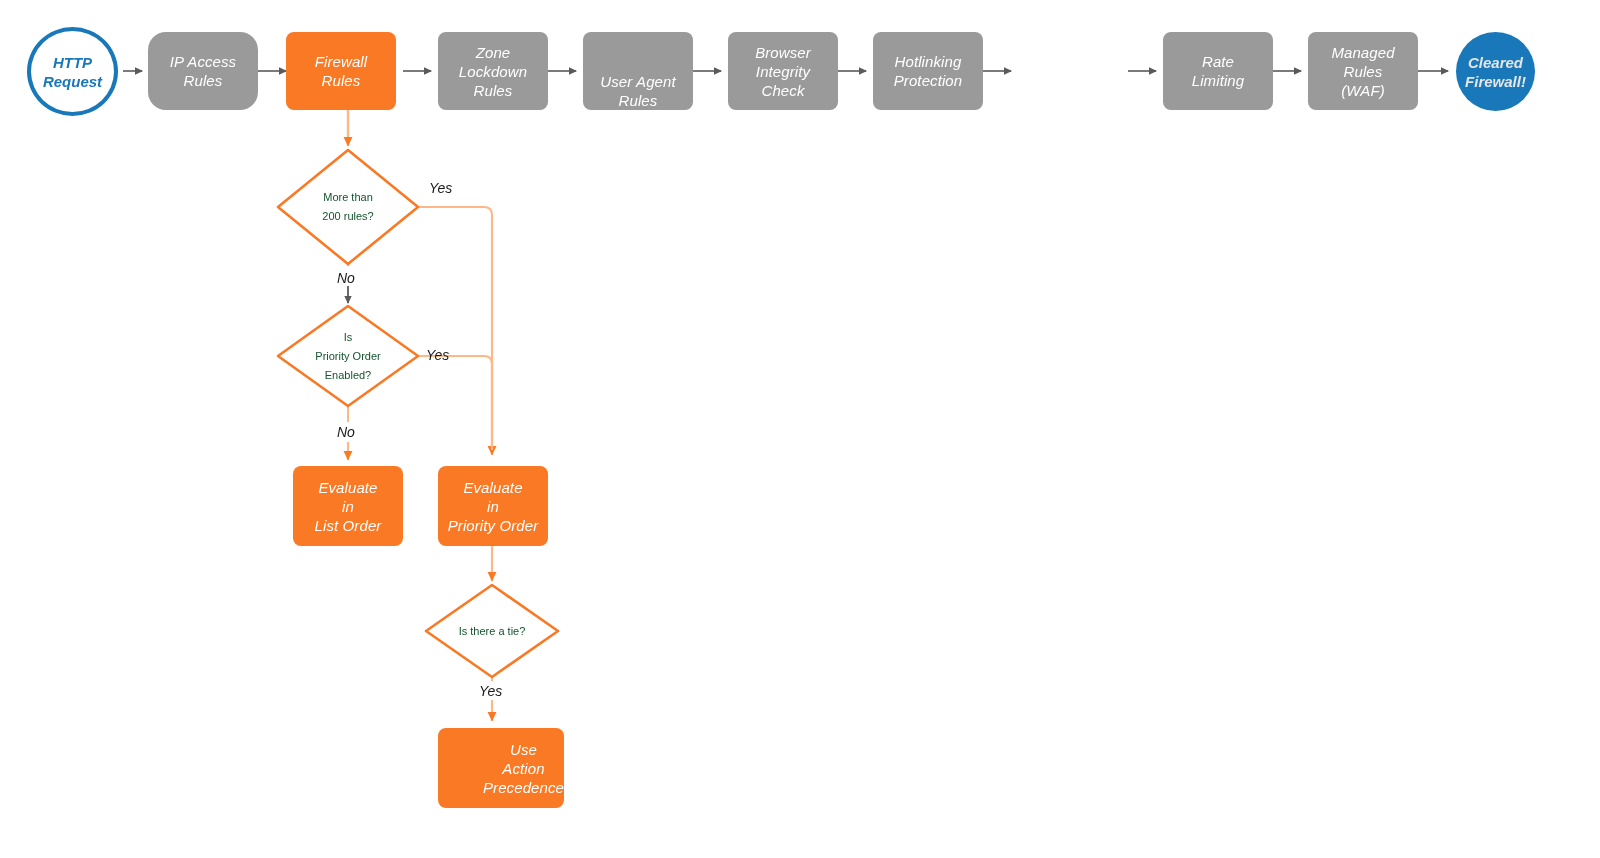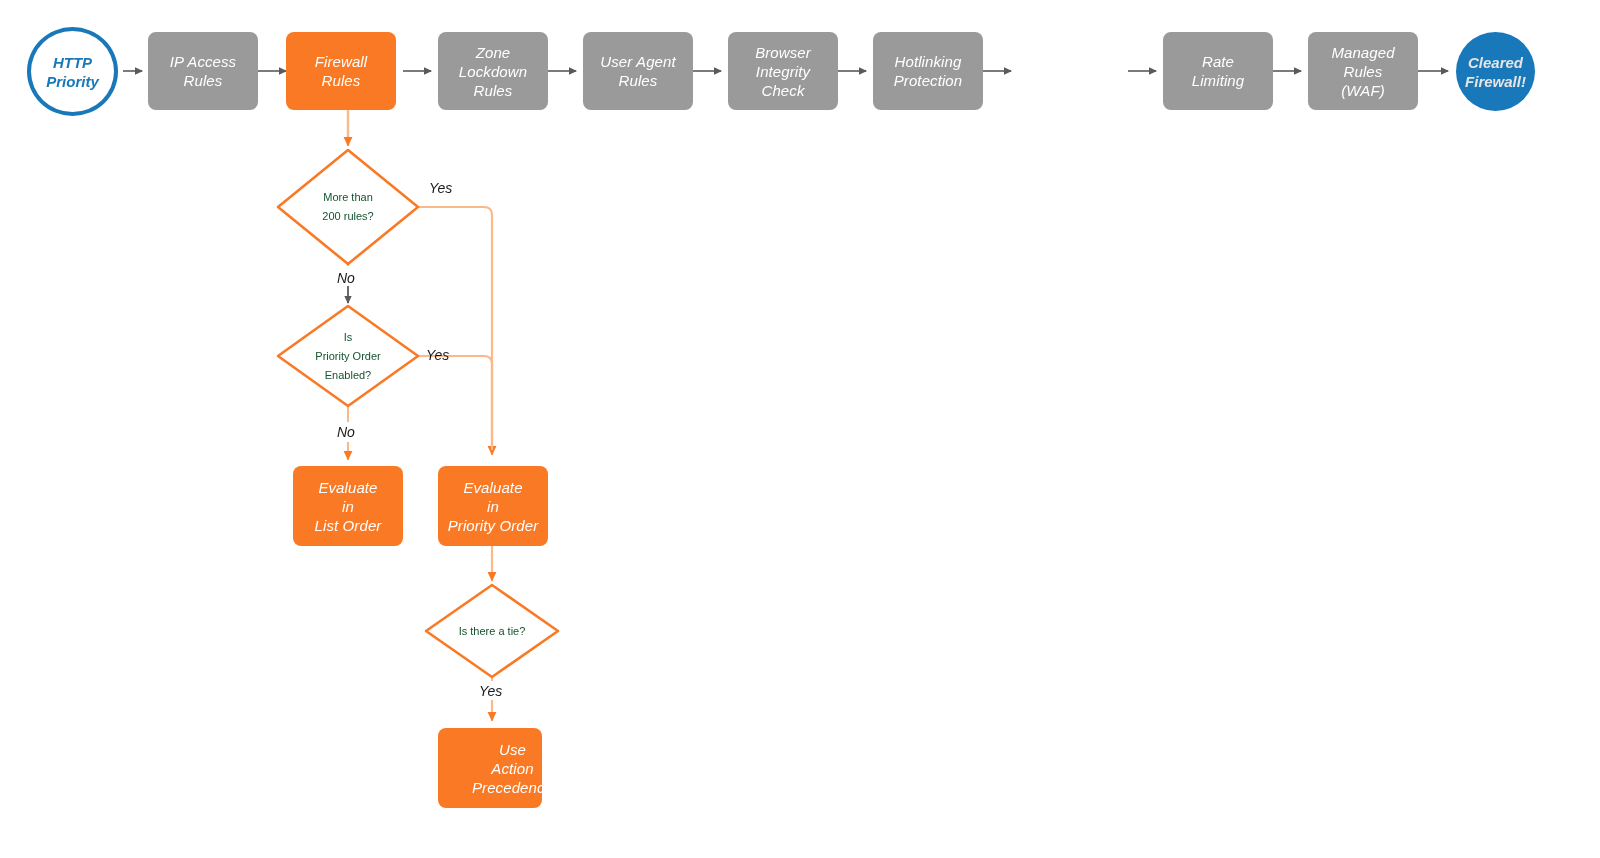--- a/index.html
+++ b/index.html
@@ -142,40 +142,40 @@
 
     <g fill="#ffffff" stroke="#f97924" stroke-width="2.6" stroke-linejoin="round">
       <polygon points="348,150 418,207 348,264 278,207"></polygon>
       <polygon points="348,306 418,356 348,406 278,356"></polygon>
       <polygon points="492,585 558,631 492,677 426,631"></polygon>
     </g>
   </svg>
 
   <div class="node circle outline" style="left:27px; top:27px; width:91px; height:89px;">
     <span class="node-text">HTTP
-Priority</span>
-  </div>
-
-  <div class="node box gray" style="left:148px; top:32px; width:110px; height:78px;">
+Request</span>
+  </div>
+
+  <div class="node box gray" style="left:148px; top:32px; width:110px; height:78px;border-radius:18px;">
     <span class="node-text">IP Access
 Rules</span>
   </div>
 
   <div class="node box orange" style="left:286px; top:32px; width:110px; height:78px;">
     <span class="node-text">Firewall
 Rules</span>
   </div>
 
   <div class="node box gray" style="left:438px; top:32px; width:110px; height:78px;align-items:center;">
     <span class="node-text">Zone
 Lockdown
 Rules</span>
   </div>
 
-  <div class="node box gray" style="left:583px; top:32px; width:110px; height:78px;">
+  <div class="node box gray" style="left:583px; top:32px; width:110px; height:78px;align-items:flex-end;">
     <span class="node-text">User Agent
 Rules</span>
   </div>
 
   <div class="node box gray" style="left:728px; top:32px; width:110px; height:78px;">
     <span class="node-text">Browser
 Integrity
 Check</span>
   </div>
 
@@ -237,19 +237,19 @@
 in
 List Order</span>
   </div>
 
   <div class="node box orange" style="left:438px; top:466px; width:110px; height:80px;">
     <span class="node-text">Evaluate
 in
 Priority Order</span>
   </div>
 
-  <div class="node box orange" style="left:438px; top:728px; width:104px; height:80px;padding-left:45px;">
+  <div class="node box orange" style="left:438px; top:728px; width:126px; height:80px;padding-left:45px;">
     <span class="node-text">Use
 Action
 Precedence</span>
   </div>
 
 </div>
 
 </body></html>

